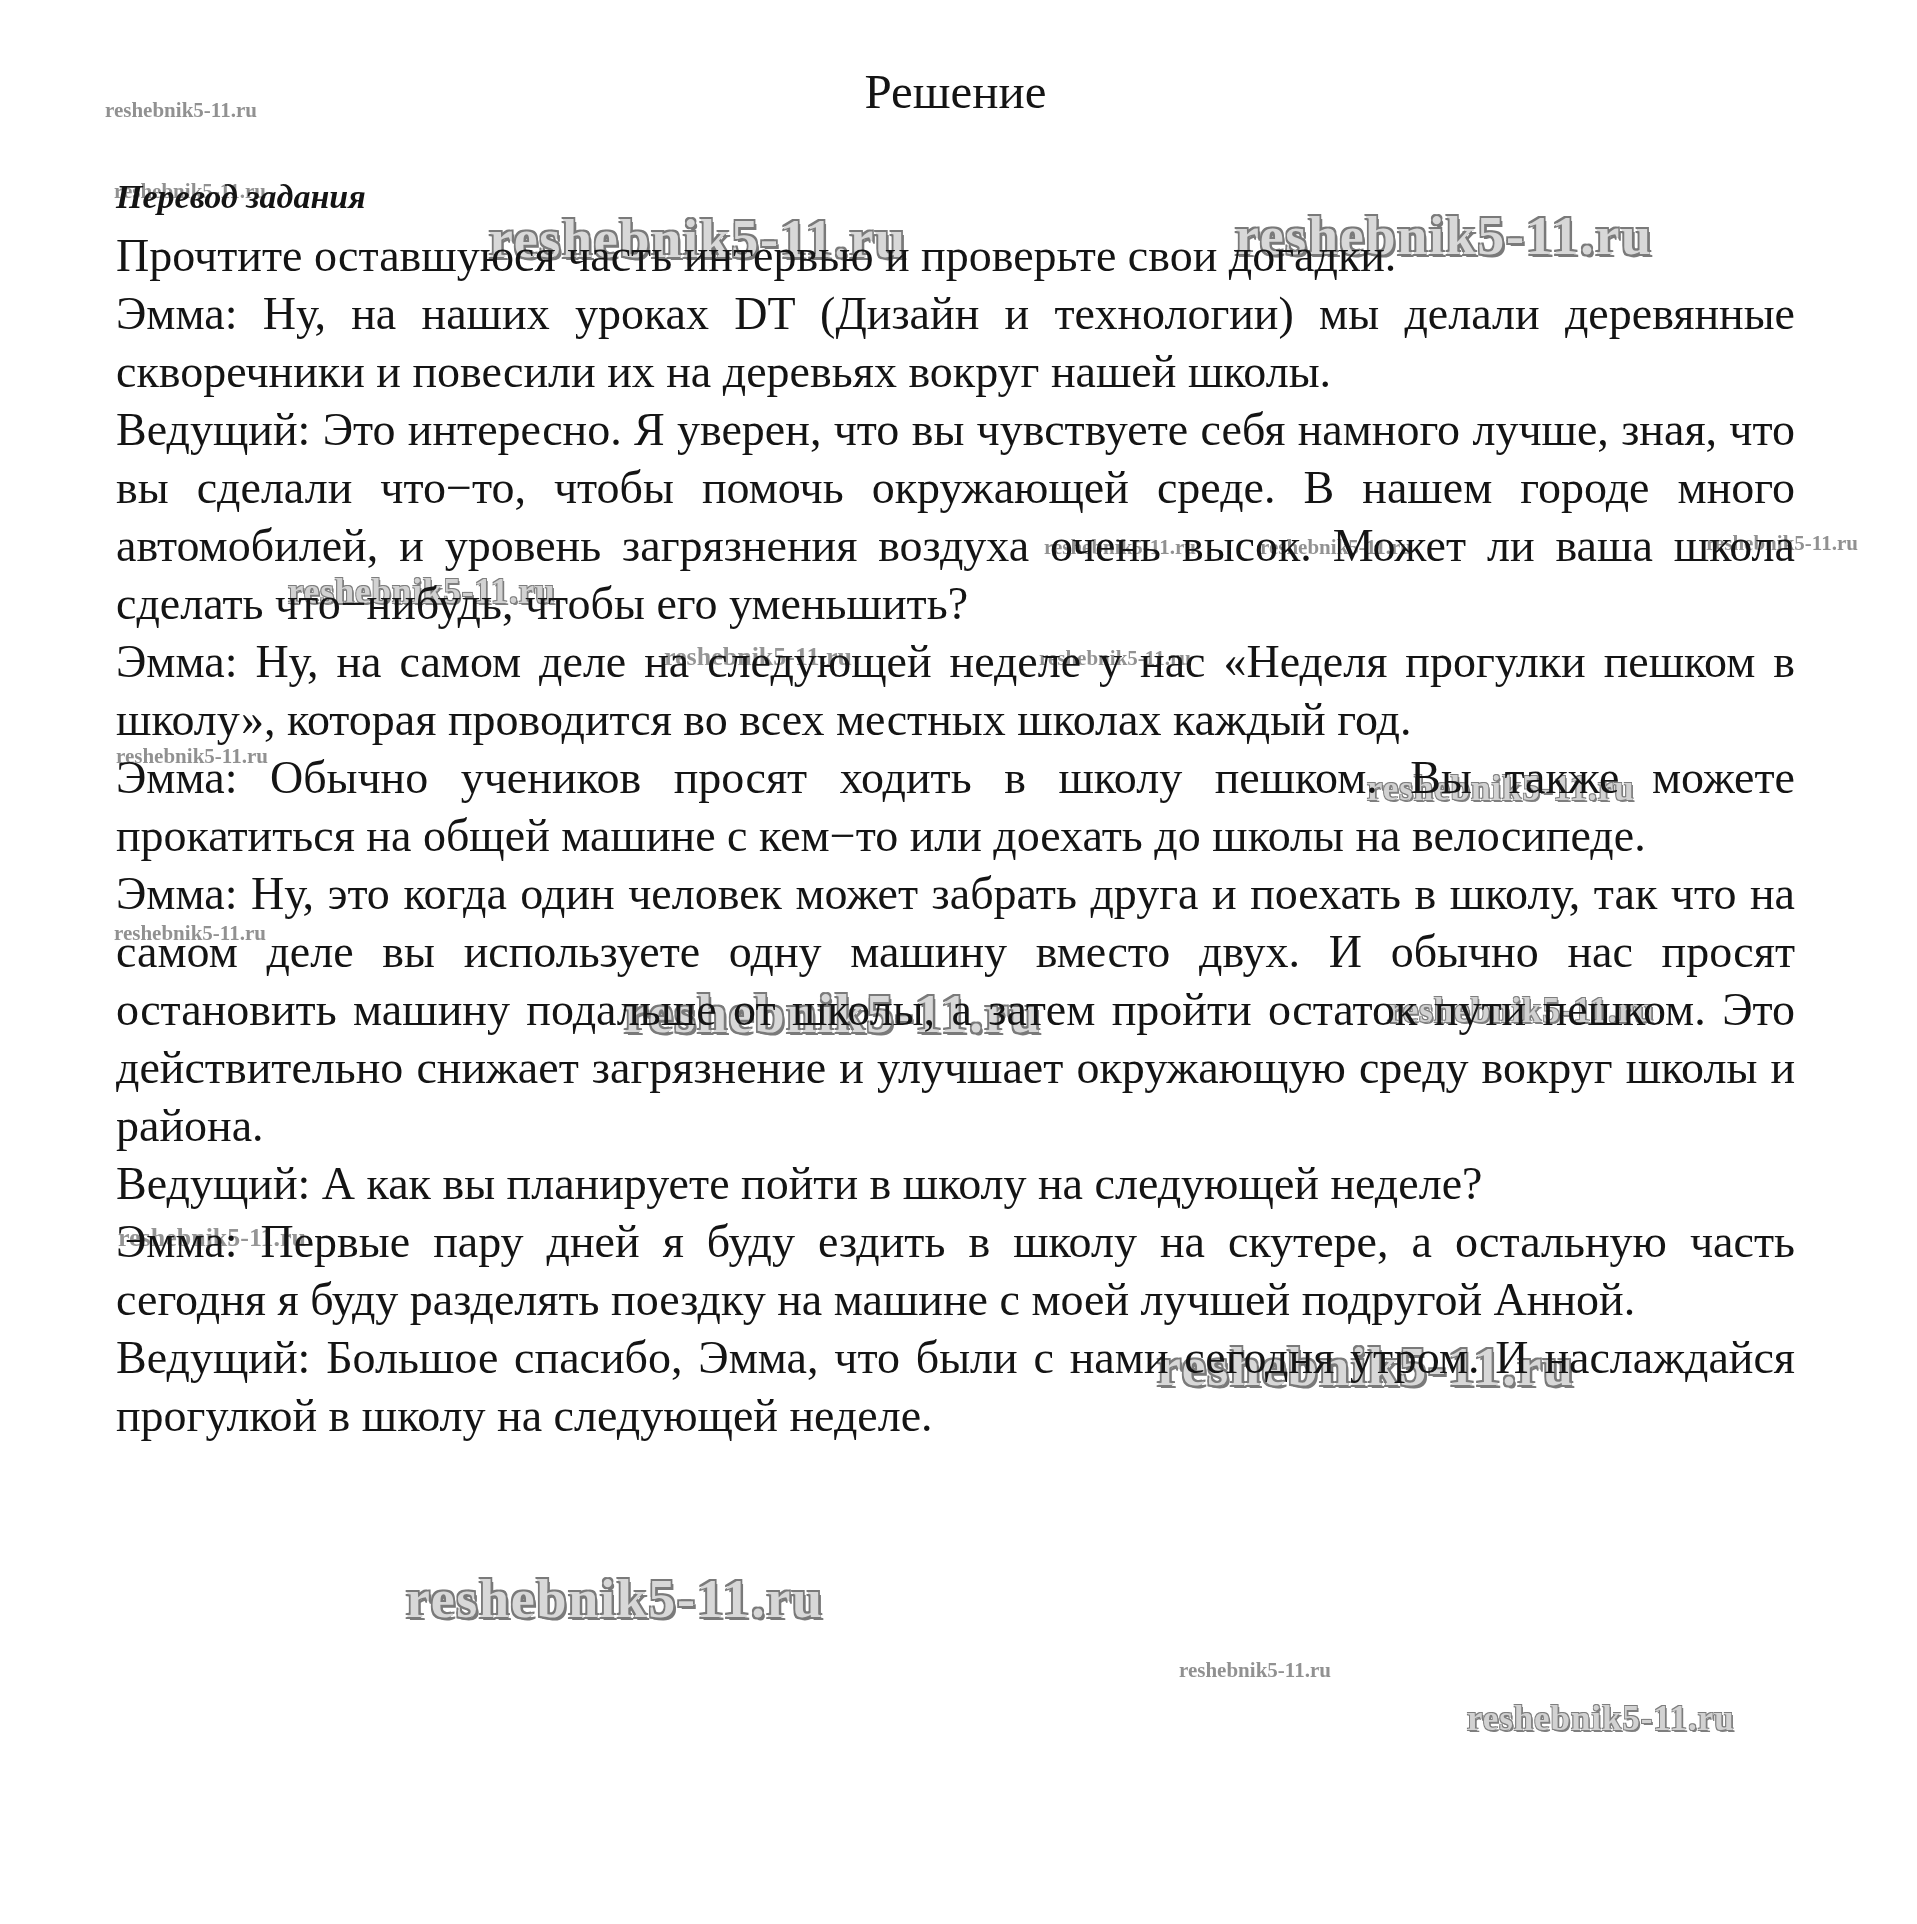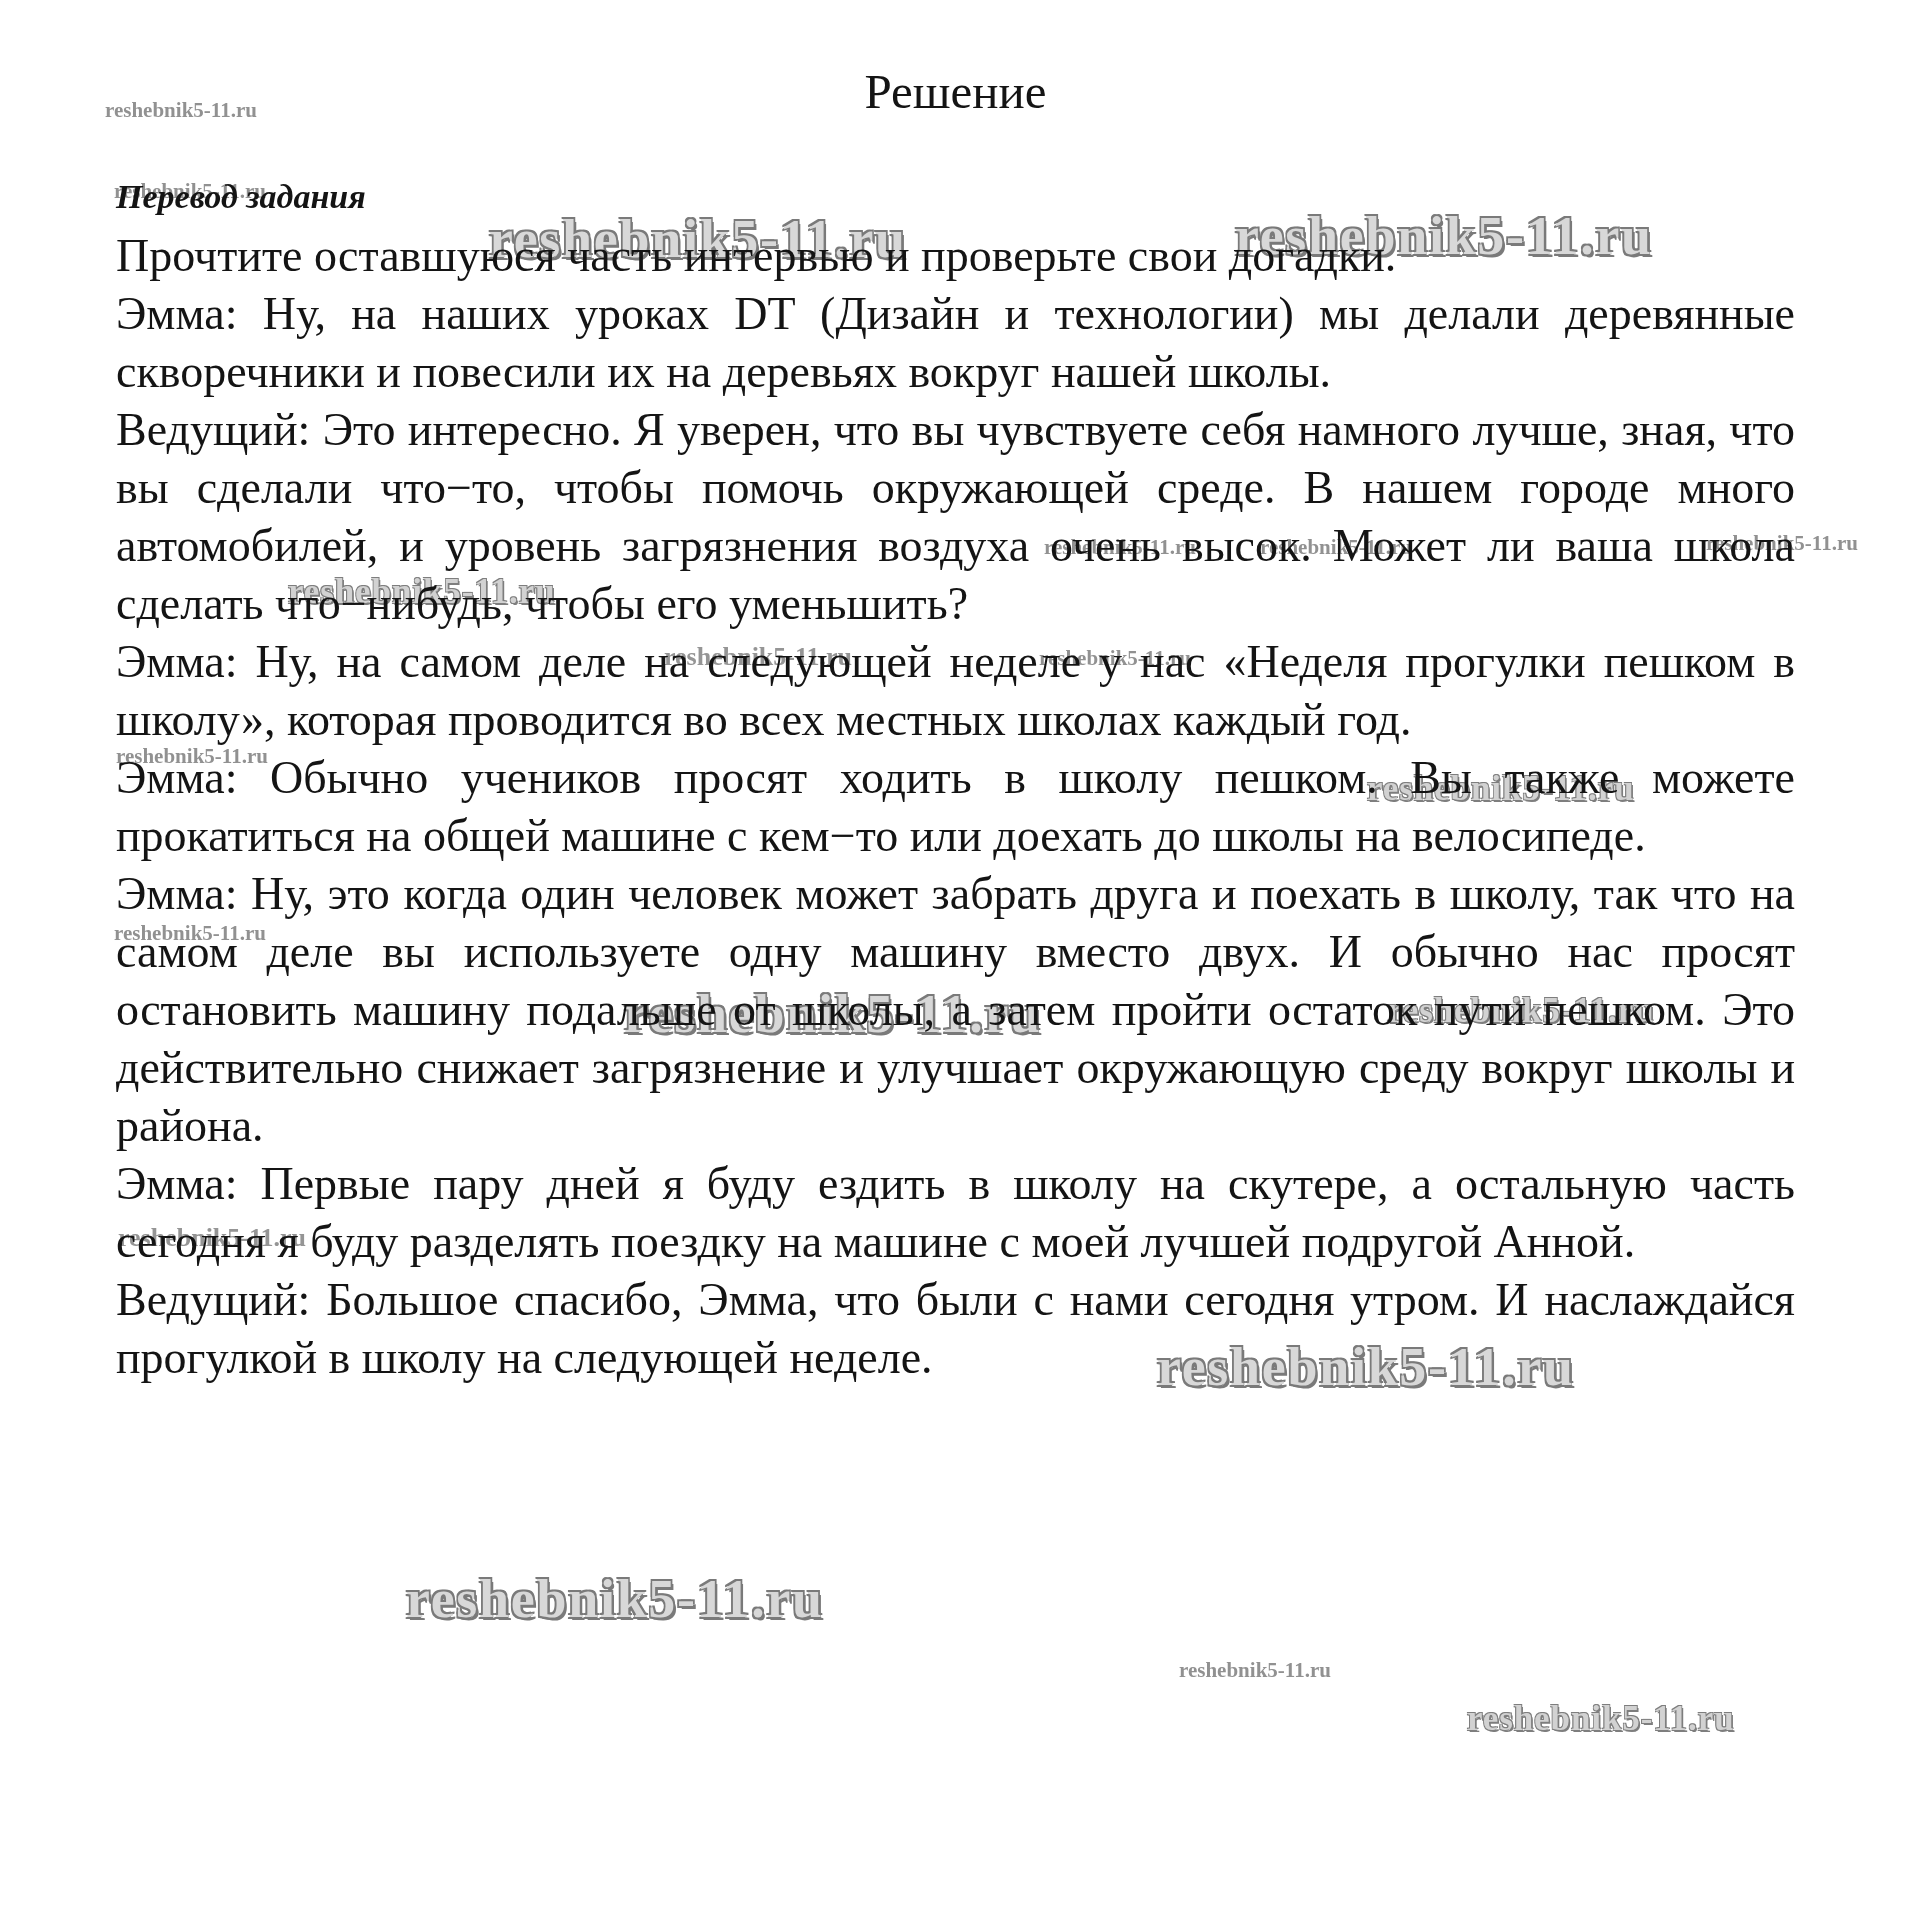--- a/index.html
+++ b/index.html
@@ -113,19 +113,20 @@
 
     <h2 class="heading">Перевод задания</h2>
 
     <div class="body-text" id="paragraphs">
         <p>Прочтите оставшуюся часть интервью и проверьте свои догадки.</p>
         <p>Эмма: Ну, на наших уроках DT (Дизайн и технологии) мы делали деревянные скворечники и повесили их на деревьях вокруг нашей школы.</p>
         <p>Ведущий: Это интересно. Я уверен, что вы чувствуете себя намного лучше, зная, что вы сделали что−то, чтобы помочь окружающей среде. В нашем городе много автомобилей, и уровень загрязнения воздуха очень высок. Может ли ваша школа сделать что−нибудь, чтобы его уменьшить?</p>
         <p>Эмма: Ну, на самом деле на следующей неделе у нас «Неделя прогулки пешком в школу», которая проводится во всех местных школах каждый год.</p>
         <p>Эмма: Обычно учеников просят ходить в школу пешком. Вы также можете прокатиться на общей машине с кем−то или доехать до школы на велосипеде.</p>
         <p>Эмма: Ну, это когда один человек может забрать друга и поехать в школу, так что на самом деле вы используете одну машину вместо двух. И обычно нас просят остановить машину подальше от школы, а затем пройти остаток пути пешком. Это действительно снижает загрязнение и улучшает окружающую среду вокруг школы и района.</p>
+        <p>Ведущий: А как вы планируете пойти в школу на следующей неделе?</p>
         <p>Эмма: Первые пару дней я буду ездить в школу на скутере, а остальную часть сегодня я буду разделять поездку на машине с моей лучшей подругой Анной.</p>
         <p>Ведущий: Большое спасибо, Эмма, что были с нами сегодня утром. И наслаждайся прогулкой в школу на следующей неделе.</p>
       </div>
   </div>
 
 </div>
 
 
 </body></html>

